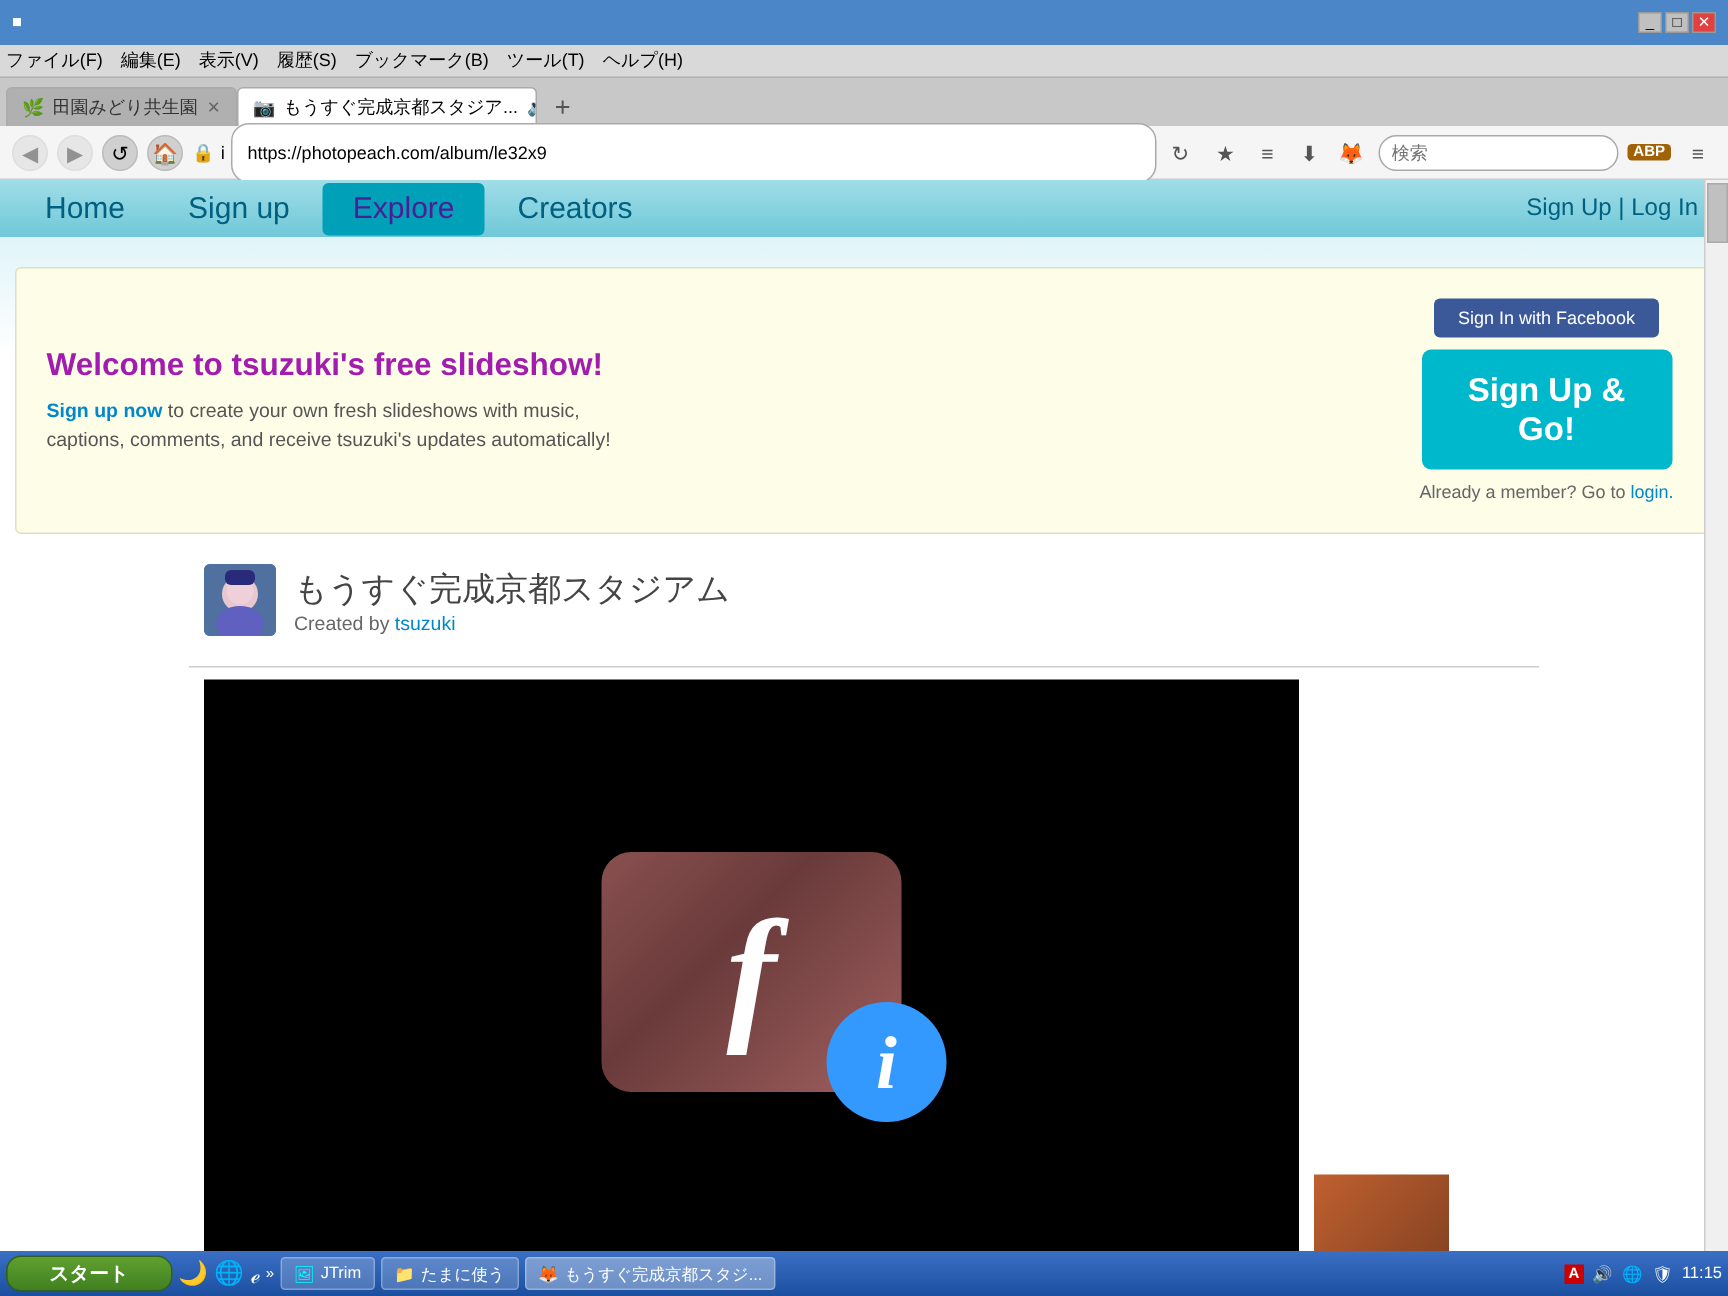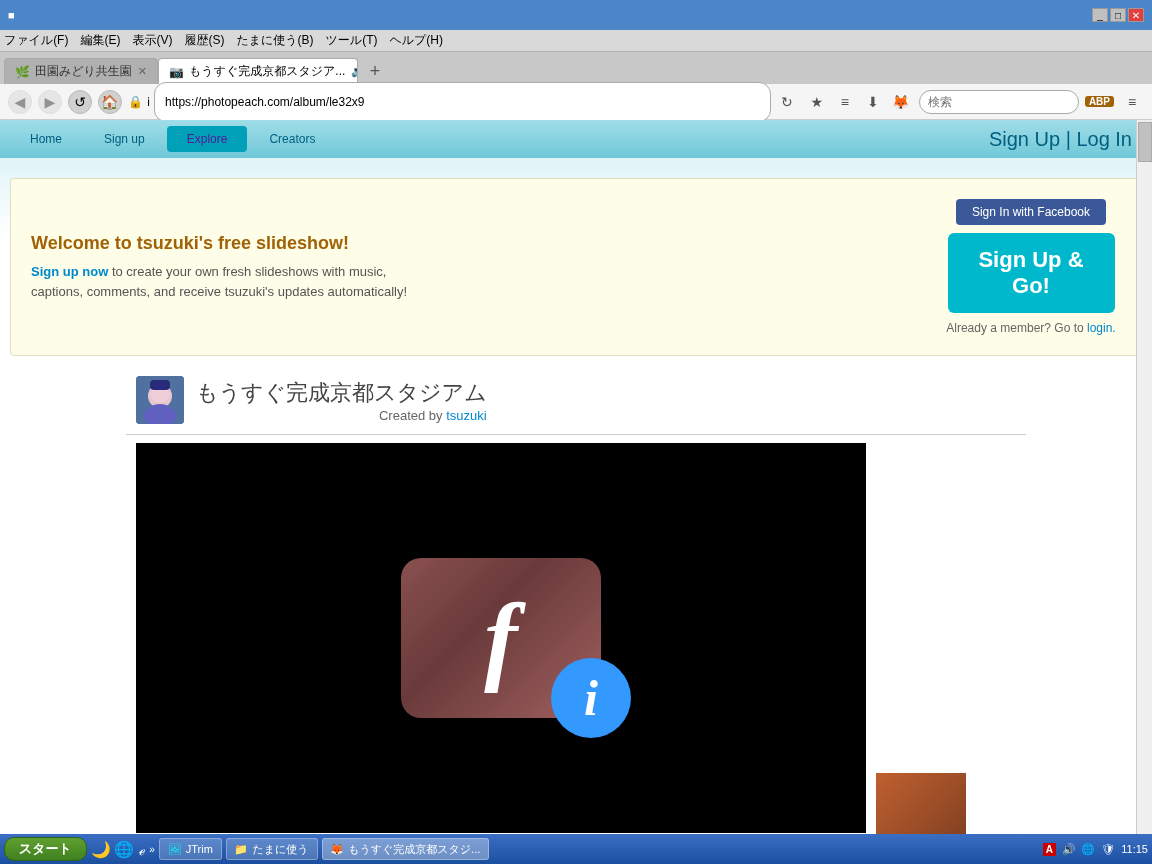--- a/index.html
+++ b/index.html
@@ -33,42 +33,42 @@
     .page-content { width: 100%; height: calc(864px - 30px - 22px - 32px - 36px - 30px); overflow: hidden; position: relative; }
 
     
     .site-header { background: linear-gradient(to bottom, #00b0d0, #80d8e8); height: 60px; display: flex; align-items: center; padding: 0 20px; gap: 20px; }
     .logo-circle { width: 40px; height: 40px; background: #ff8800; border-radius: 50%; }
     .fresh-tagline { color: #fff; font-size: 13px; font-style: italic; }
     .important-notice { background: #ff6600; color: white; font-size: 13px; font-weight: bold; padding: 4px 10px; border-radius: 4px; }
 
     
     .nav-bar { background: linear-gradient(to bottom, #a0dde8, #70c8d8); height: 38px; display: flex; align-items: center; padding: 0 10px; gap: 2px; }
-    .nav-item { padding: 6px 20px; border-radius: 4px; font-size: 12px; cursor: pointer; color: #006080; text-decoration: none; }
+    .nav-item { padding: 6px 20px; border-radius: 4px; font-size: 20px; cursor: pointer; color: #006080; text-decoration: none; }
     .nav-item.active { background: #00a0b8; color: #4c1d95; }
     .nav-spacer { flex: 1; }
-    .nav-right { color: #006080; font-size: 20px; padding-right: 10px; }
+    .nav-right { color: #006080; font-size: 16px; padding-right: 10px; }
     .nav-right a { color: #006080; text-decoration: none; }
 
     
     .main-area { background: linear-gradient(to bottom, #e0f4f8 0%, #ffffff 80px); padding: 20px 10px; }
     .welcome-box { background: #fdfde8; border: 1px solid #e0e0c0; border-radius: 4px; padding: 20px; display: flex; align-items: center; justify-content: space-between; margin-bottom: 20px; }
-    .welcome-text h3 { font-size: 18px; color: #a16207; margin-bottom: 8px; }
+    .welcome-text h3 { font-size: 21px; color: #a21caf; margin-bottom: 8px; }
     .welcome-text h3 span { font-weight: bold; }
     .welcome-text p { font-size: 13px; color: #555; line-height: 1.5; }
     .signup-now { color: #0088cc; font-weight: bold; text-decoration: none; font-size: 13px; }
     .welcome-actions { display: flex; flex-direction: column; align-items: center; gap: 8px; min-width: 180px; }
     .facebook-btn { background: #3b5998; color: white; border: none; padding: 6px 16px; font-size: 12px; border-radius: 4px; cursor: pointer; white-space: nowrap; }
     .signup-go-btn { background: #00b8cc; color: white; border: none; padding: 14px 24px; font-size: 22px; font-weight: bold; border-radius: 6px; cursor: pointer; width: 167px; }
     .already-member { font-size: 12px; color: #666; }
     .already-member a { color: #0088cc; text-decoration: none; }
 
     
     .slideshow-section { max-width: 900px; margin: 0 auto; }
-    .slideshow-header { display: flex; align-items: center; gap: 12px; margin-bottom: 10px; padding: 0 10px; text-align: right; }
+    .slideshow-header { display: flex; align-items: center; gap: 12px; margin-bottom: 20px; padding: 0 10px; }
     .avatar { width: 48px; height: 48px; background: #ddd; border-radius: 4px; overflow: hidden; }
     .avatar-img { width: 100%; height: 100%; background: linear-gradient(135deg, #7090c0 0%, #5070a0 50%, #4060a0 100%); display: flex; align-items: flex-end; justify-content: center; }
     .slideshow-title { font-size: 22px; color: #444; font-weight: normal; }
     .created-by { font-size: 13px; color: #666; }
     .created-by a { color: #0088cc; text-decoration: none; }
     .title-divider { border: none; border-top: 1px solid #ccc; margin-bottom: 8px; }
 
     
     .flash-area { background: #000; width: 730px; height: 390px; display: flex; align-items: center; justify-content: center; position: relative; margin-left: 10px; }
     .flash-icon-container { display: flex; align-items: center; justify-content: center; position: relative; }
@@ -81,21 +81,21 @@
     .content-row { display: flex; gap: 10px; }
     .thumb-sidebar { width: 100px; display: flex; flex-direction: column; padding-top: 0; }
     .thumb-img { width: 90px; height: 70px; background: #c06030; margin-top: 330px; }
 
     
     .scrollbar { position: absolute; right: 0; top: 0; width: 16px; height: 100%; background: #f0f0f0; border-left: 1px solid #ccc; }
     .scroll-thumb { width: 14px; height: 40px; background: #c0c0c0; border: 1px solid #aaa; margin: 2px auto; }
 
     
     .taskbar { position: fixed; bottom: 0; left: 0; width: 1152px; height: 30px; background: linear-gradient(to bottom, #3a6fc4, #1a4fa0); display: flex; align-items: center; gap: 4px; padding: 0 4px; }
-    .start-btn { background: linear-gradient(to bottom, #60a030, #408020); color: white; font-weight: bold; font-size: 13px; padding: 2px 14px; border-radius: 10px; border: 1px solid #306020; cursor: pointer; height: 24px; }
+    .start-btn { background: linear-gradient(to bottom, #60a030, #408020); color: white; font-weight: bold; font-size: 13px; padding: 2px 28px; border-radius: 10px; border: 1px solid #306020; cursor: pointer; height: 24px; }
     .taskbar-item { background: rgba(255,255,255,0.2); color: white; font-size: 11px; padding: 2px 8px; border-radius: 3px; cursor: pointer; height: 22px; display: flex; align-items: center; gap: 4px; border: 1px solid rgba(255,255,255,0.3); white-space: nowrap; }
     .taskbar-item.active { background: rgba(255,255,255,0.35); }
     .taskbar-right { margin-left: auto; display: flex; align-items: center; gap: 6px; color: white; font-size: 11px; }
     .clock { font-size: 11px; color: white; }
 
     
     .tab-favicon { width: 14px; height: 14px; }
   </style>
 </head>
 <body>
@@ -107,21 +107,21 @@
     <div class="win-btn">□</div>
     <div class="win-btn close">✕</div>
   </div>
 </div>
 
 <div class="menu-bar">
   <span class="menu-item">ファイル(F)</span>
   <span class="menu-item">編集(E)</span>
   <span class="menu-item">表示(V)</span>
   <span class="menu-item">履歴(S)</span>
-  <span class="menu-item">たまに使う(B)</span>
+  <span class="menu-item">ブックマーク(B)</span>
   <span class="menu-item">ツール(T)</span>
   <span class="menu-item">ヘルプ(H)</span>
 </div>
 
 <div class="tab-bar">
   <div class="browser-tab inactive">
     <span class="tab-favicon">🌿</span>
     <span>田園みどり共生園</span>
     <span class="tab-close">✕</span>
   </div>

